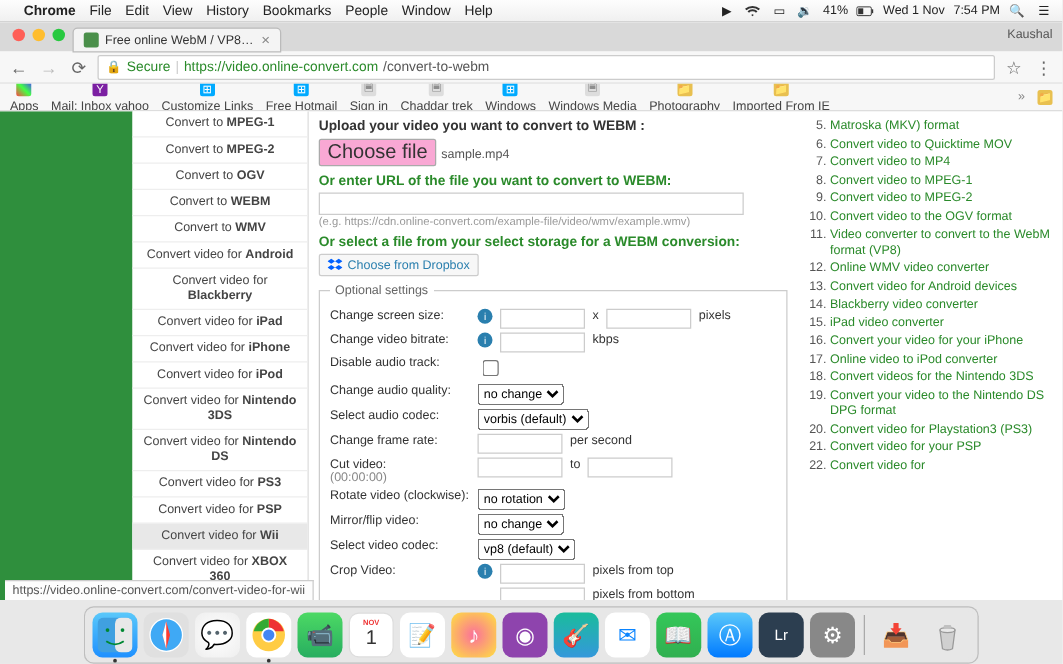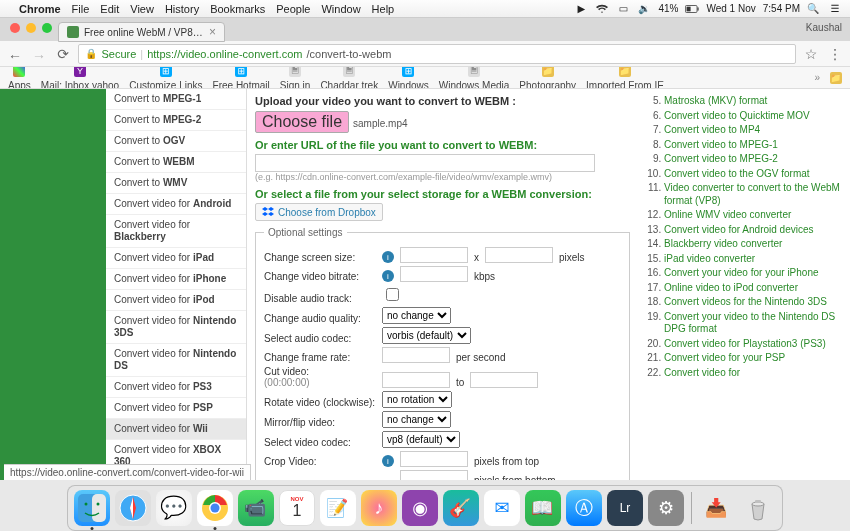--- a/index.html
+++ b/index.html
@@ -119,20 +119,21 @@
     width:141px;
     background:#fff;
     border-right:1px solid #ddd;
     font-size:10px;
   }
   .leftnav .item {
     padding:4px 8px;
     border-bottom:1px solid #eee;
     color:#444;
     line-height:1.2;
+    text-align:center;
   }
   .leftnav .item.active { background:#e8e8e8; }
   .leftnav .item span.b { font-weight:bold; }
   .maincol {
     flex:1;
     padding:6px 8px;
     font-size:10.5px;
     color:#333;
     overflow:hidden;
   }
@@ -149,21 +150,21 @@
   .cloudbtn {
     display:inline-flex; align-items:center; gap:4px;
     border:1px solid #ccc; border-radius:2px; background:#f7f7f7;
     padding:2px 6px; font-size:10px; color:#2a7fae;
   }
   .dbxicon { width:12px; height:12px; }
   fieldset.optset {
     border:1px solid #ccc; margin:6px 0 0 0; padding:6px 8px 8px 8px;
   }
   fieldset.optset legend { font-size:10px; color:#666; padding:0 4px;}
-  .row { display:flex; align-items:flex-end; margin:3px 0;}
+  .row { display:flex; align-items:flex-start; margin:3px 0;}
   .row .lab { width:118px; font-size:10px; color:#333;}
   .row .infoicon { width:12px; height:12px; border-radius:50%; background:#2a7fae; color:#fff; font-size:8px; display:flex;align-items:center;justify-content:center; margin-right:6px;}
   .row input[type=text] { height:16px; border:1px solid #ccc; font-size:10px; }
   .row .w70 { width:68px; }
   .row .unit { margin-left:6px; font-size:10px; color:#333;}
   .row select { font-size:10px; height:17px;}
   .rightcol {
     width:212px;
     padding:4px 8px 4px 4px;
     font-size:10px;

